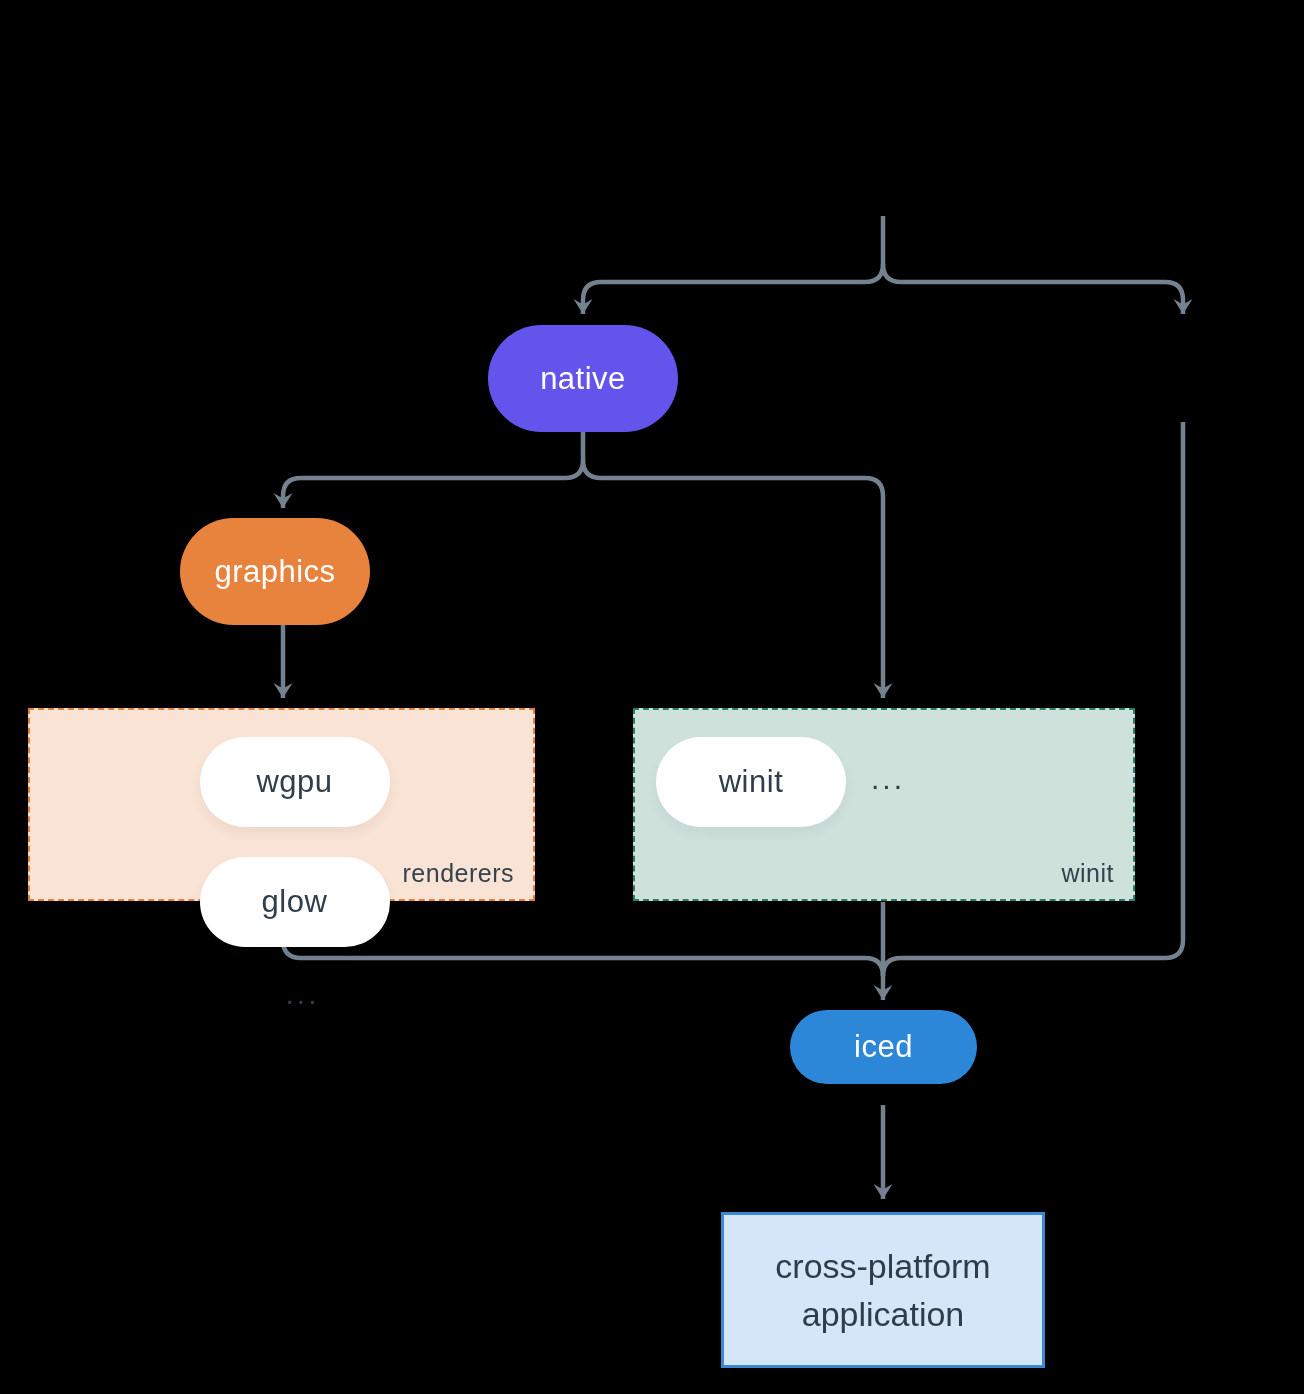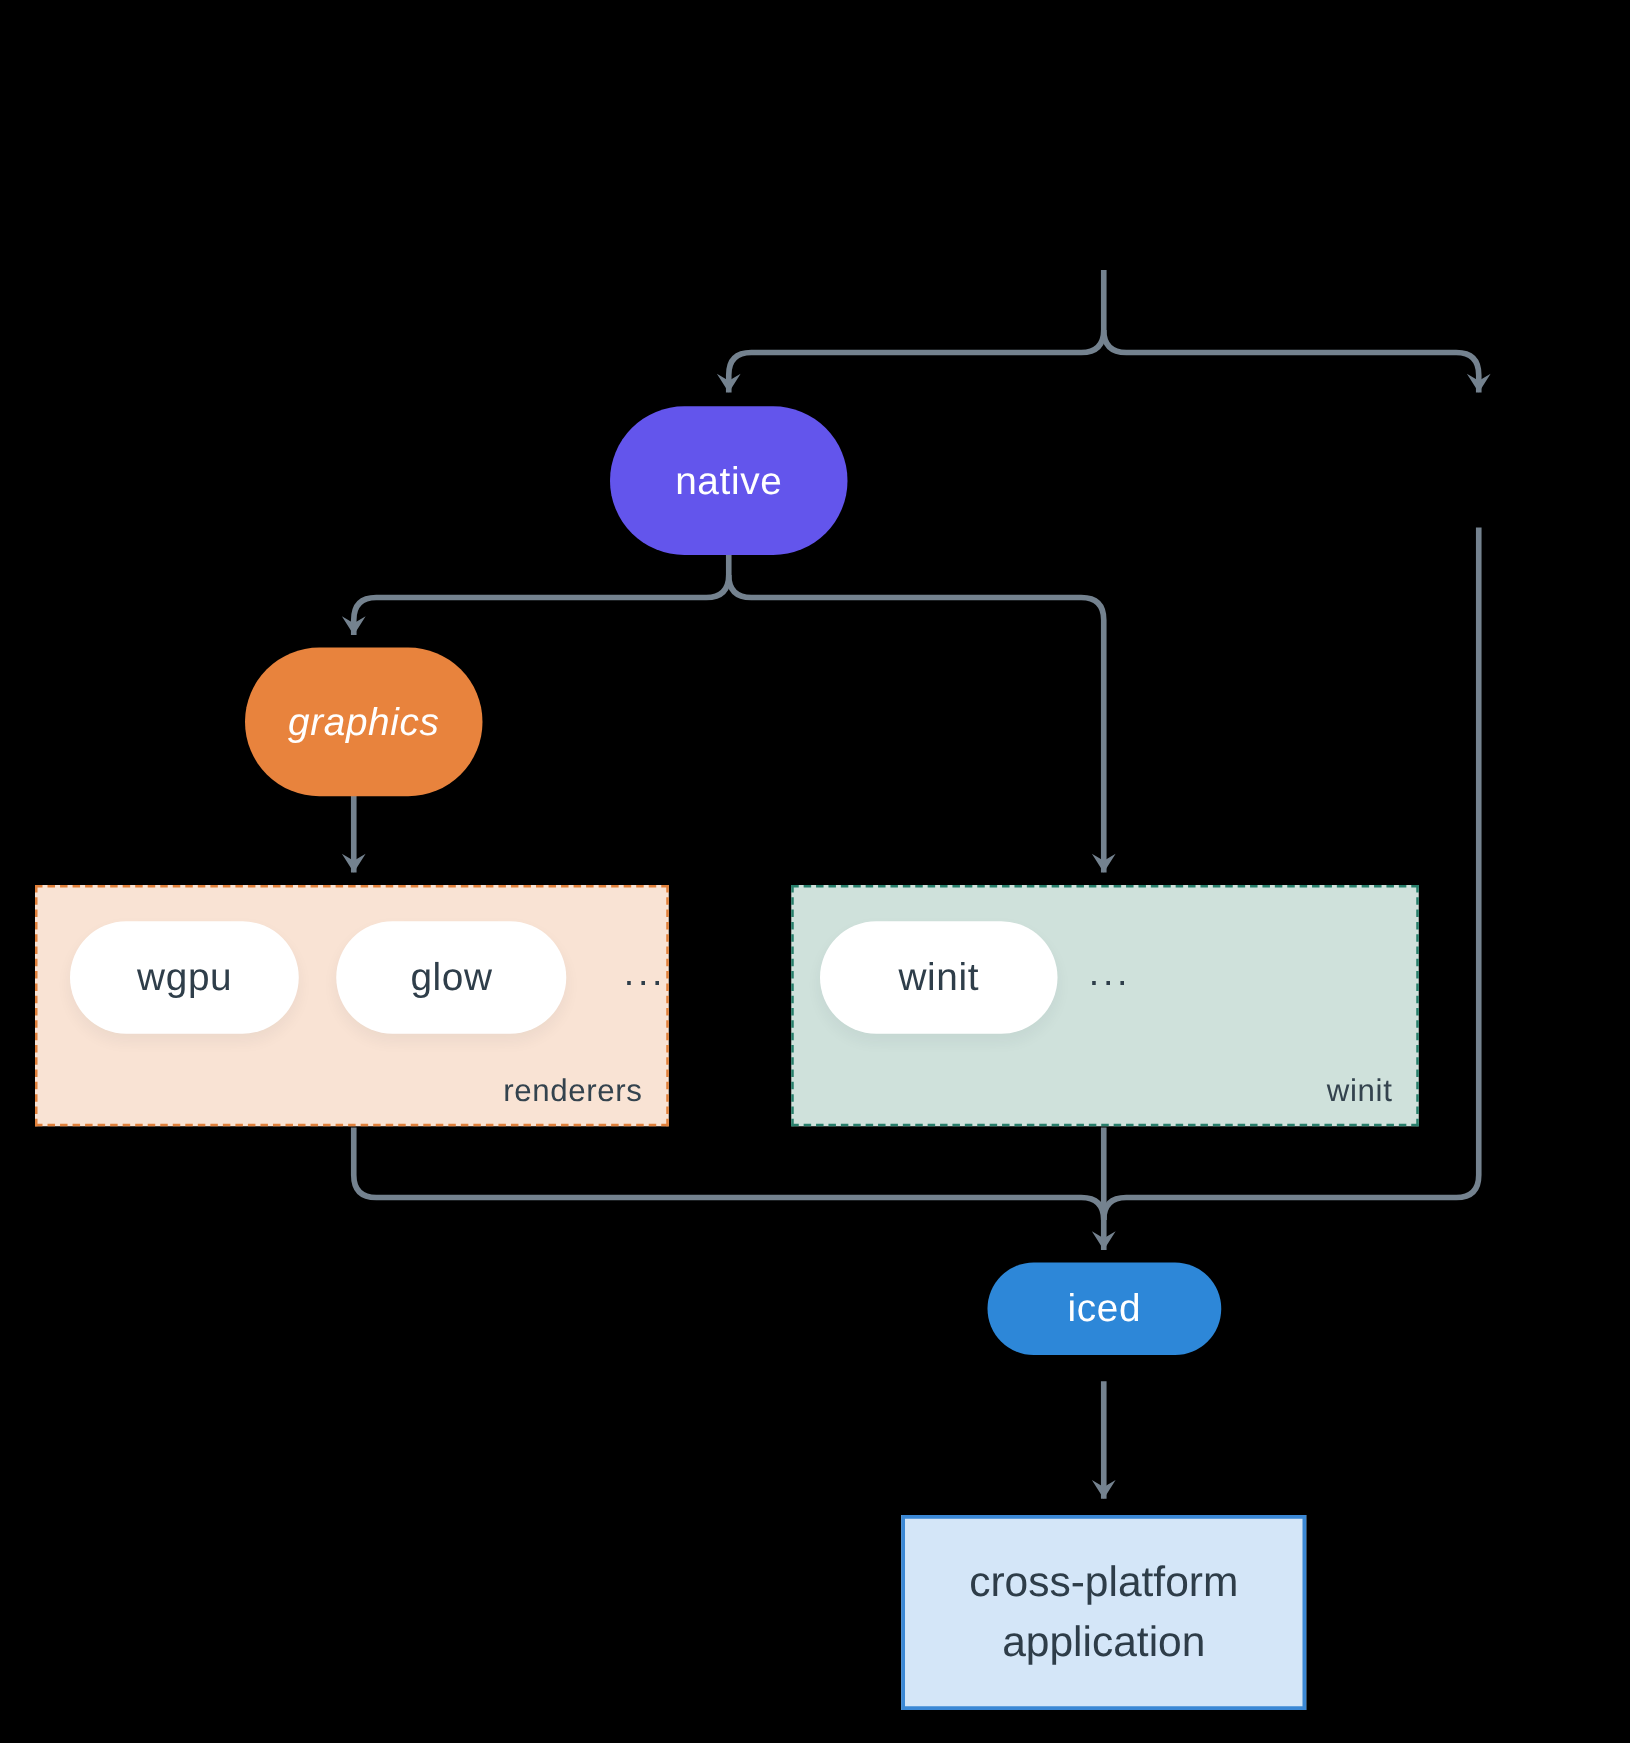--- a/index.html
+++ b/index.html
@@ -9,39 +9,39 @@
   }
   svg.edges { position:absolute; left:0; top:0; width:1304px; height:1394px; }
 
   .groupbox { position:absolute; border:2px dashed; box-sizing:border-box; }
   .gb-foundations { left:548px; top:22px;  width:670px; height:193px; background:#E0E4E8; border-color:#7B8A98; }
   .gb-renderers   { left:28px;  top:708px; width:507px; height:193px; background:#F9E3D4; border-color:#E2813B; }
   .gb-shells      { left:633px; top:708px; width:502px; height:193px; background:#CFE1DB; border-color:#28806C; }
 
   .pill-row { display:flex; align-items:center; }
   .gb-foundations .pill-row { padding:29px 0 0 23px; gap:25px; }
-  .gb-renderers   .pill-row { padding:27px 0 0 26px; gap:30px; }
+  .gb-renderers   .pill-row { padding:27px 0 0 26px; gap:30px;flex-direction:column; }
   .gb-shells      .pill-row { padding:27px 0 0 21px; gap:9px; }
 
   .pill {
     display:flex; align-items:center; justify-content:center;
     border-radius:999px; font-size:31px; letter-spacing:0.5px;
   }
   .pill.white {
     background:#FFFFFF; color:#2F3E4A; width:190px; height:90px;
     box-shadow:0 6px 12px rgba(40,55,70,0.06);
   }
   .node {
     position:absolute; display:flex; align-items:center; justify-content:center;
-    width:190px; height:119px; border-radius:999px;
+    width:190px; height:107px; border-radius:999px;
     color:#FFFFFF; font-size:31px; letter-spacing:0.5px;
   }
   .n-native   { left:488px;  top:325px; background:#6355EC; }
   .n-web      { left:1088px; top:325px; background:#6355EC; }
-  .n-graphics { left:196px;  top:518px; background:#E8833D;font-style:italic; }
+  .n-graphics { left:180px;  top:518px; background:#E8833D; }
   .n-iced     { left:790px;  top:1010px; width:187px; height:74px; background:#2D87D8; border-radius:40px; }
 
   .ellipsis { font-size:30px; color:#2F3E4A; letter-spacing:3px; margin-left:16px; padding-bottom:6px; }
   .group-label {
     position:absolute; right:19px; bottom:11px;
     font-size:25px; color:#34434E; letter-spacing:0.5px;
   }
   .app-box {
     position:absolute; left:721px; top:1212px; width:324px; height:156px;
     background:#D4E6F8; border:3px solid #3B88D5; box-sizing:border-box;

